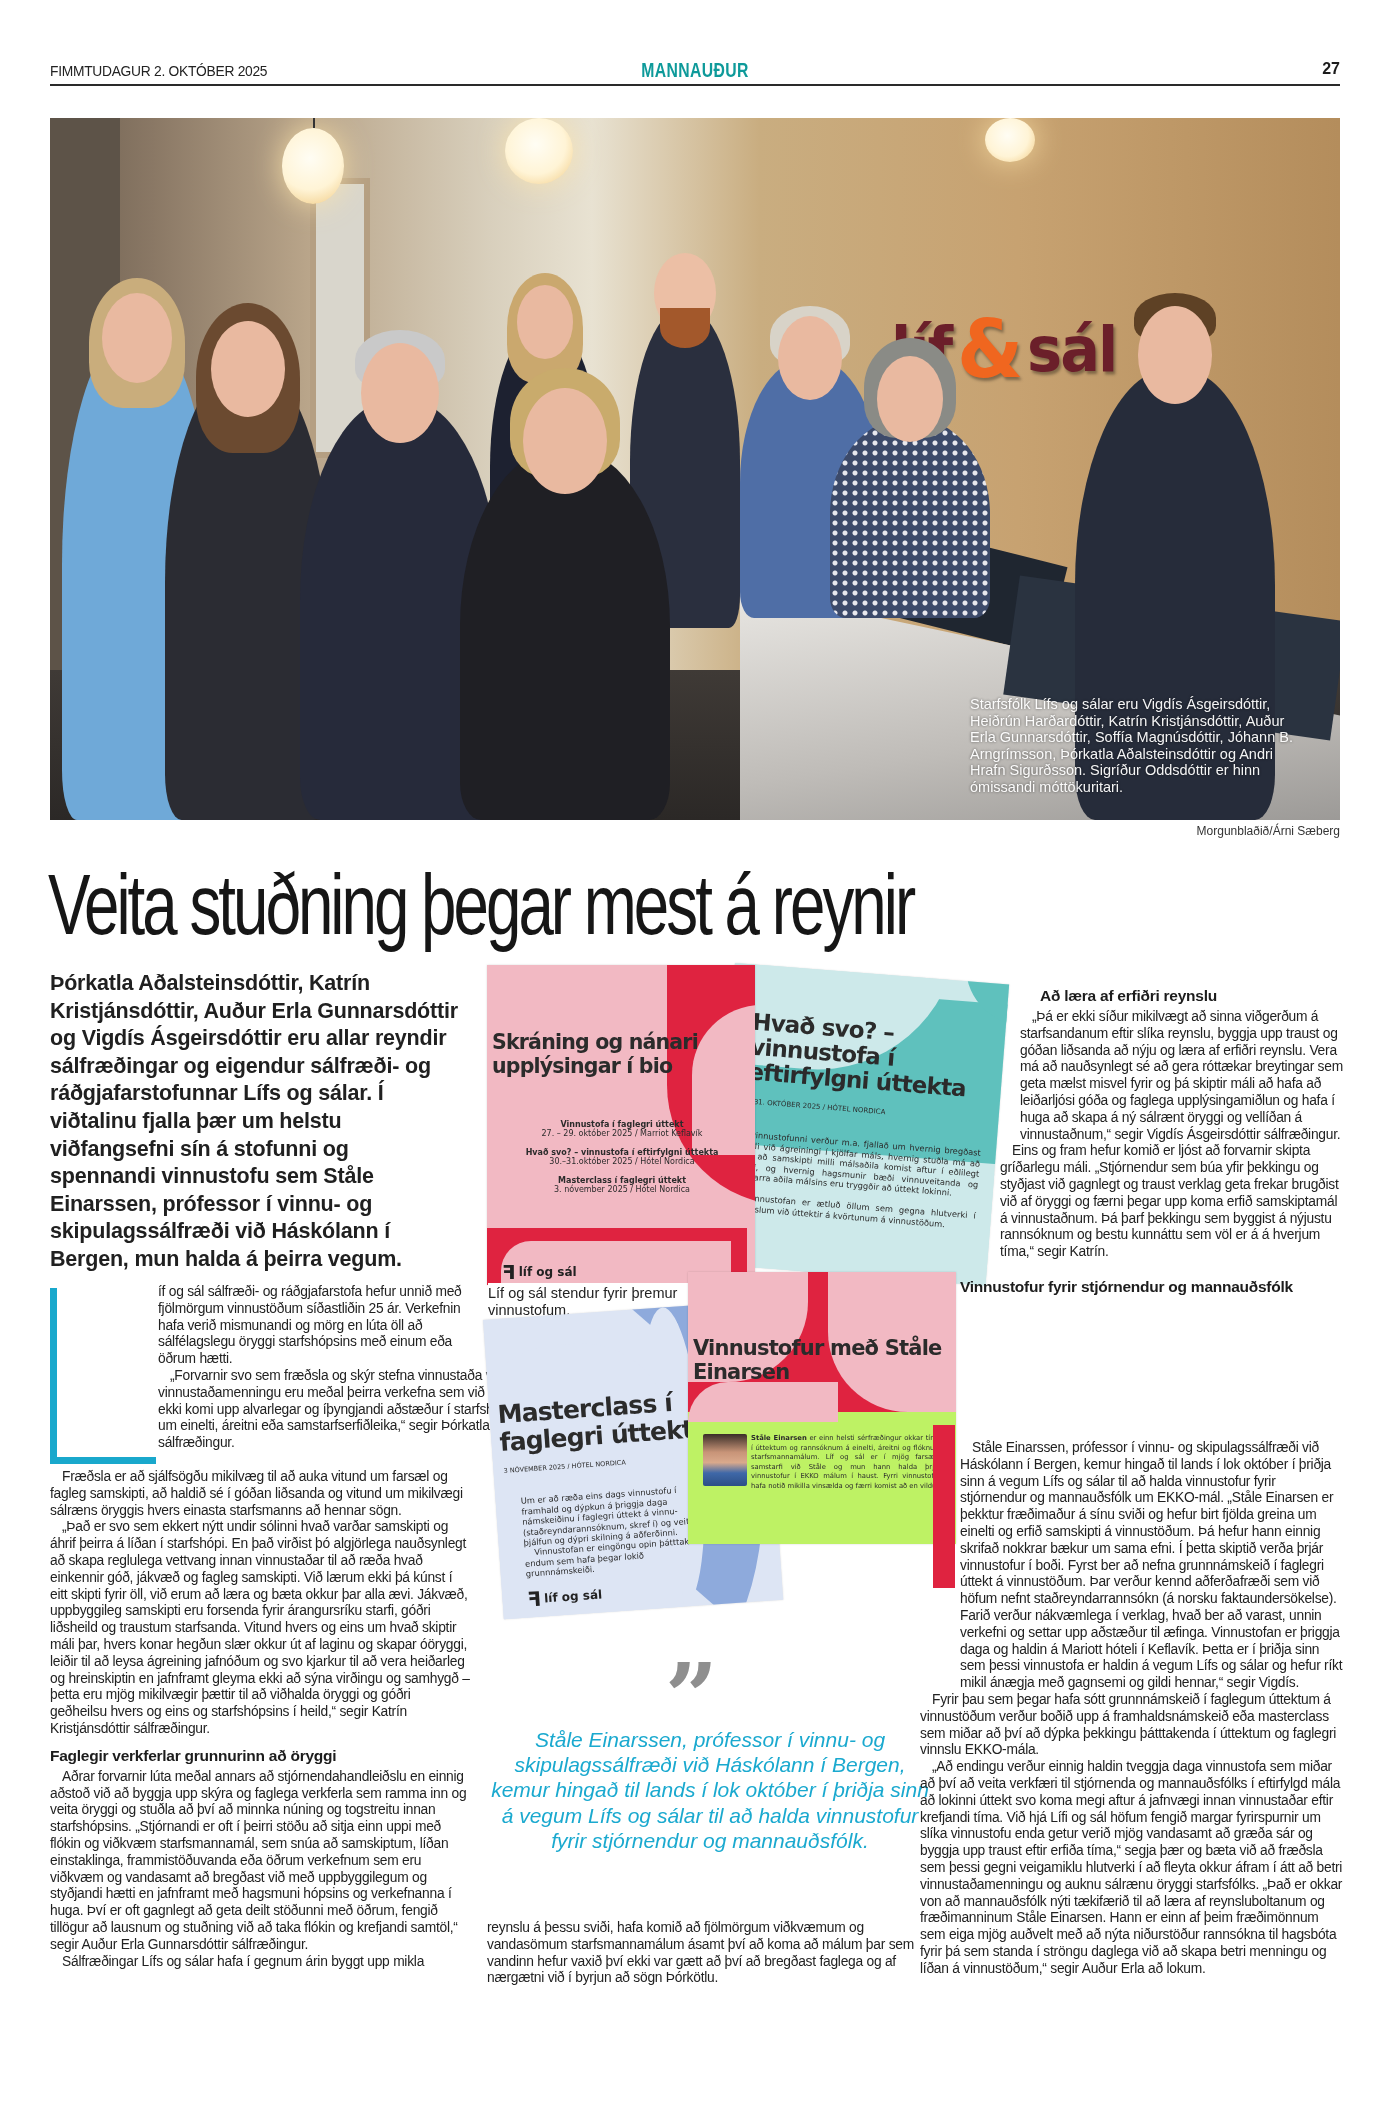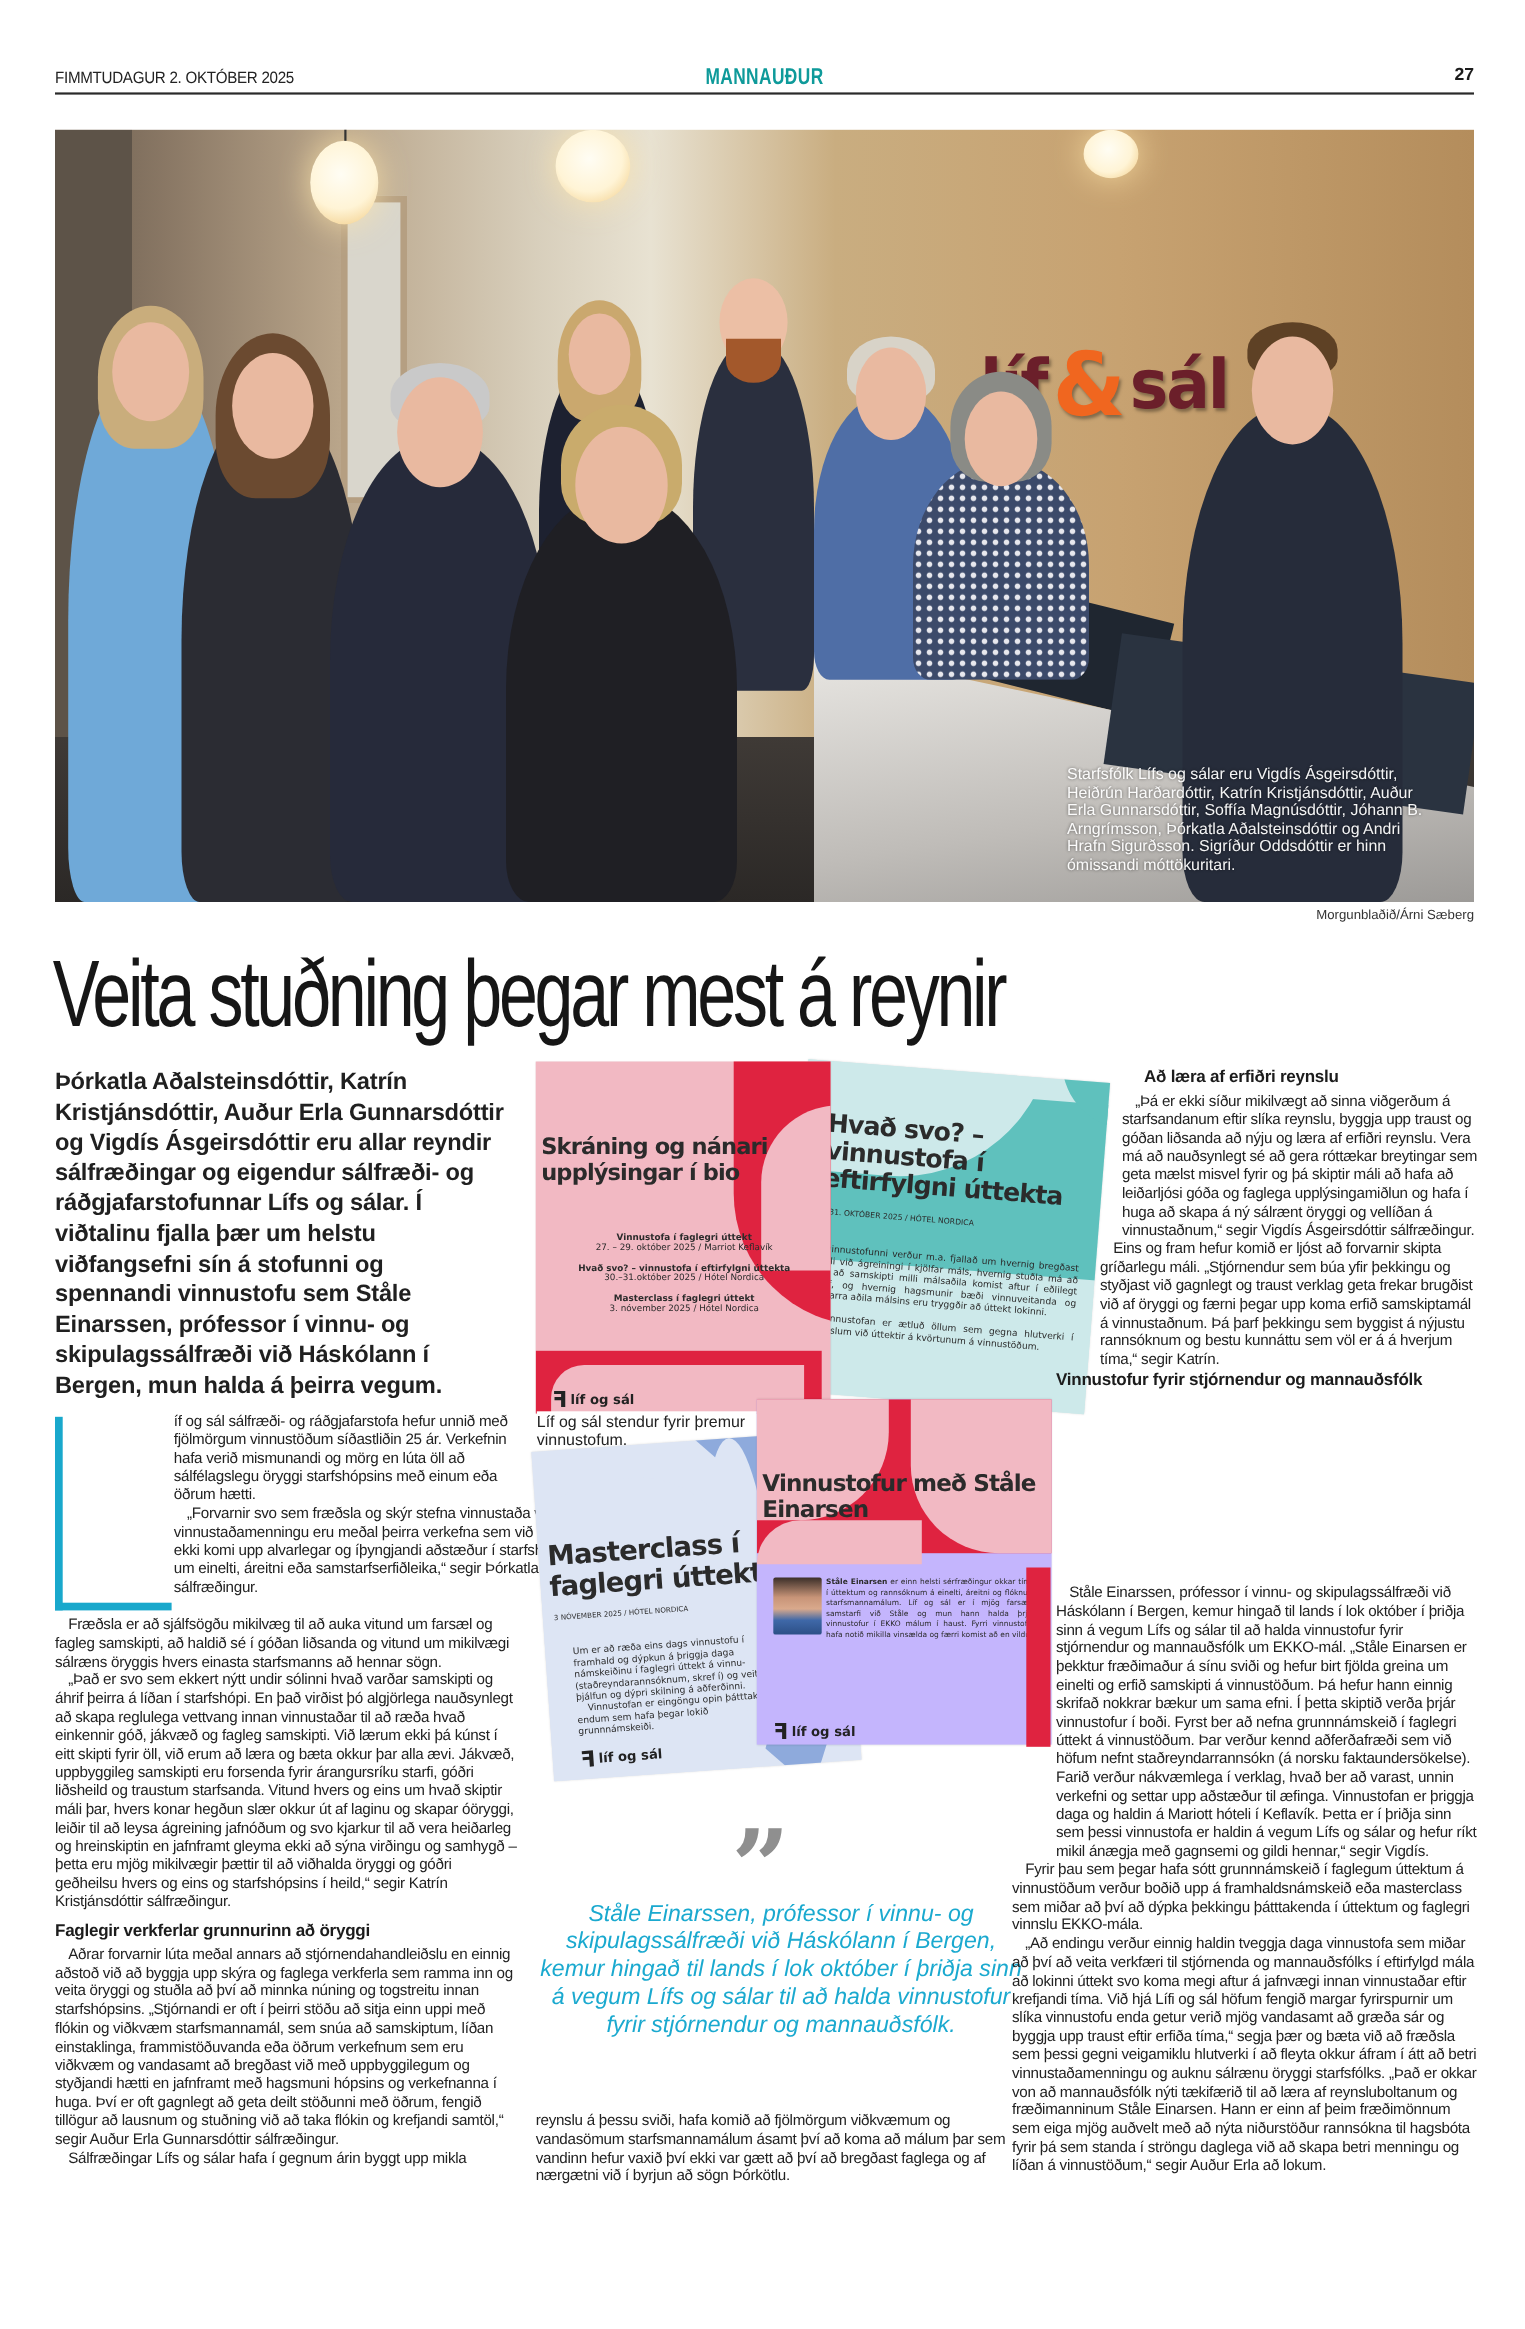--- a/index.html
+++ b/index.html
@@ -61,37 +61,37 @@
   .p2 { left:735px; top:963px; width:275px; height:302px; background:#cde9ea; transform: rotate(4.5deg); transform-origin: left top; }
   .p2 .band { position:absolute; left:-20px; top:20px; width:320px; height:160px; background:#5fc1bd; }
   .p2 .blob { position:absolute; left:-40px; top:-60px; width:260px; height:160px; background:#cde9ea; border-radius:0 0 140px 0; }
   .p2 .blob2 { position:absolute; left:-10px; top:190px; width:320px; height:130px; background:#cde9ea; border-radius:40px 0 0 0; }
   .p2 .corner { position:absolute; left:230px; top:-30px; width:100px; height:70px; background:#5fc1bd; border-radius:0 0 0 60px; }
 
   .p3 { left:483px; top:1320px; width:280px; height:300px; background:#dde5f4; transform: rotate(-4deg); transform-origin: left top; }
   .p3 .arc { position:absolute; left:90px; top:-60px; width:180px; height:420px; border:60px solid #8eaadc; border-radius: 50%; border-left-color: transparent; border-bottom-color:transparent; }
   .p3 .cut { position:absolute; left:-20px; top:30px; width:200px; height:320px; background:#dde5f4; border-radius:90px 90px 0 0; }
 
-  .p4 { left:688px; top:1272px; width:268px; height:314px; background:#c4b5fd; }
+  .p4 { left:688px; top:1272px; width:268px; height:272px; background:#bef264; }
   .p4 .r1 { position:absolute; left:0; top:0; width:268px; height:140px; background:#df2340; }
   .p4 .r1b { position:absolute; left:0; top:-40px; width:120px; height:150px; background:#f2b9c3; border-radius:0 0 80px 0; }
   .p4 .r1c { position:absolute; left:140px; top:-20px; width:140px; height:160px; background:#f2b9c3; border-radius:0 0 0 80px; }
   .p4 .r2 { position:absolute; left:0; top:110px; width:150px; height:40px; background:#f2b9c3; border-radius:40px 0 0 0; }
   .p4 .portrait { position:absolute; left:15px; top:162px; width:44px; height:52px; background: linear-gradient(180deg,#3a2e28 0%, #c89478 35%, #d9a98c 55%, #3f68a8 75%, #2c4f86 100%); border-radius:2px; }
 
   .poster-caption { position:absolute; left:488px; top:1283px; width:200px; font-size:14.5px; line-height:16.5px; color:#222; background:#fff; padding-top:2px; }
 
   
   .quote-mark { position:absolute; left:665px; top:1662px; font-family:"DejaVu Serif", serif; font-size:92px; font-weight:bold; color:#8f8f8f; line-height:70px; }
   .pullquote { position:absolute; left:490px; top:1727px; width:440px; text-align:center; font-size:21px; line-height:25.2px; font-style:italic; color:#1aa9cf; }
   .col-mid-bottom { left:487px; top:1920px; width:436px; }
 
   
   .col-right { left:960px; top:970px; width:385px; }
-  .col-right .subhead { margin-top:0; }
+  .col-right .subhead { margin-top:16px; }
   .col-right-lower { left:920px; top:1425px; width:425px; }
   .red-bar { position:absolute; left:933px; top:1425px; width:22px; height:163px; background:#df2340; }
 </style>
 </head>
 <body>
 
 <div class="page-header">
   <span class="hdr-date">FIMMTUDAGUR 2. OKTÓBER 2025</span>
   <span class="hdr-section">MANNAUÐUR</span>
   <span class="hdr-page">27</span>

